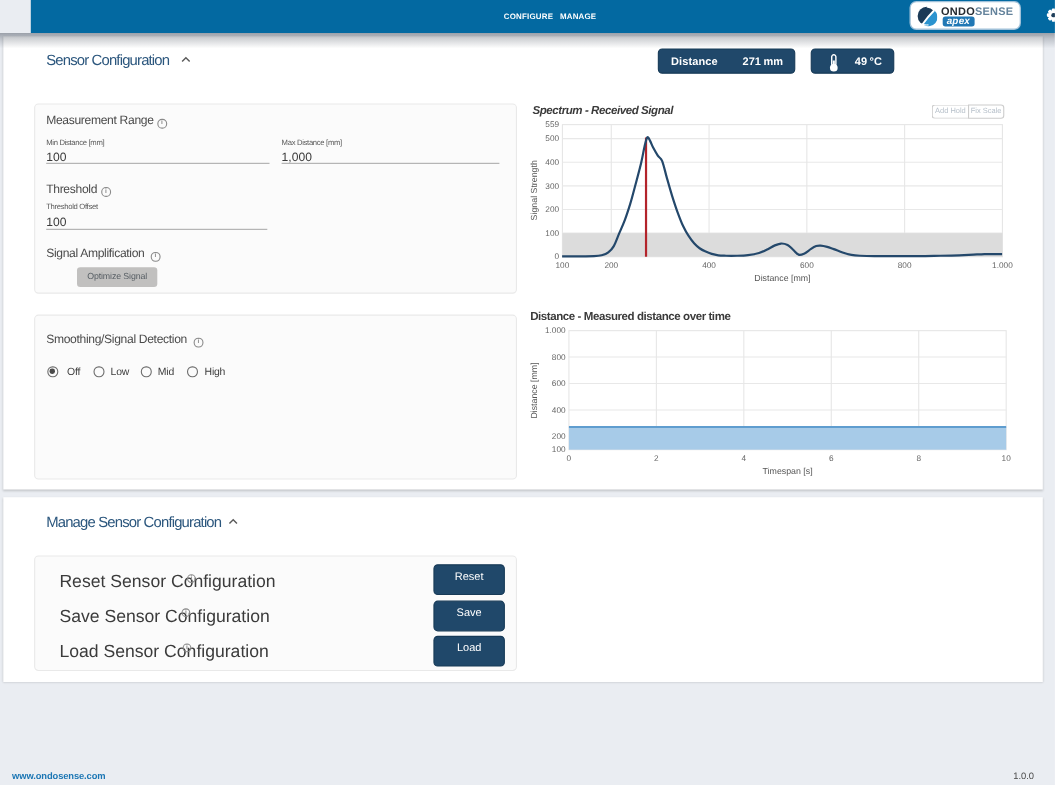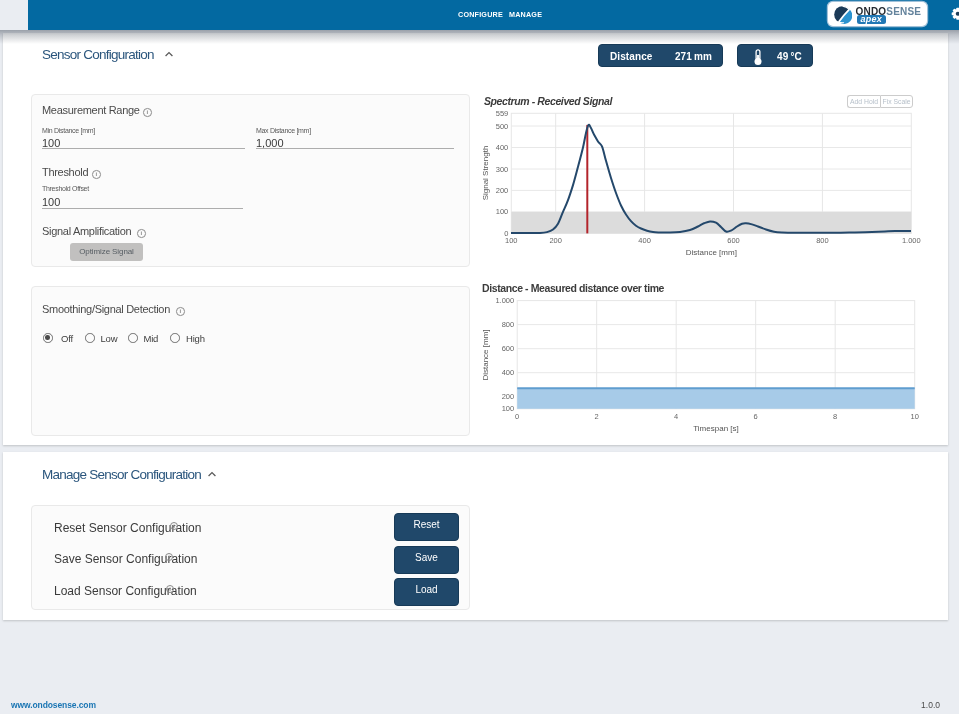--- a/index.html
+++ b/index.html
@@ -44,21 +44,21 @@
 .rlbl { position:absolute; font-size:9.5px; letter-spacing:-.2px; color:#3d3d3d; }
 
 
 .ctitle { position:absolute; font-size:10.5px; font-weight:bold; letter-spacing:-.4px; color:#3b3b3b; }
 #holdbtns { position:absolute; left:847px; top:95px; height:13px; display:flex; }
 #holdbtns div { border:1px solid #ccc; background:#fff; color:#b7c0ca; font-size:6.8px; line-height:11px; width:33px; text-align:center; }
 #holdbtns div:first-child { border-radius:3px 0 0 3px; border-right:none; }
 #holdbtns div:last-child { border-radius:0 3px 3px 0; }
 
 
-.mlbl { position:absolute; left:42px; font-size:12px; color:#3b3b3b;padding-left:12px; }
+.mlbl { position:absolute; left:42px; font-size:16px; color:#3b3b3b;padding-left:12px; }
 .mbtn { position:absolute; left:394px; width:65px; height:28px; border:1px solid #173a57; background:#20486a; border-radius:4px; color:#fff; font-size:10px; text-align:center; line-height:21.5px; }
 
 
 #flink { position:absolute; left:11px; top:700px; font-size:8.5px; letter-spacing:-.1px; font-weight:bold; color:#1b76b4; }
 #fver { position:absolute; right:19px; top:700px; font-size:8.5px; color:#4a4a4a; }
 </style>
 </head>
 <body>
 
 <div id="nav">

